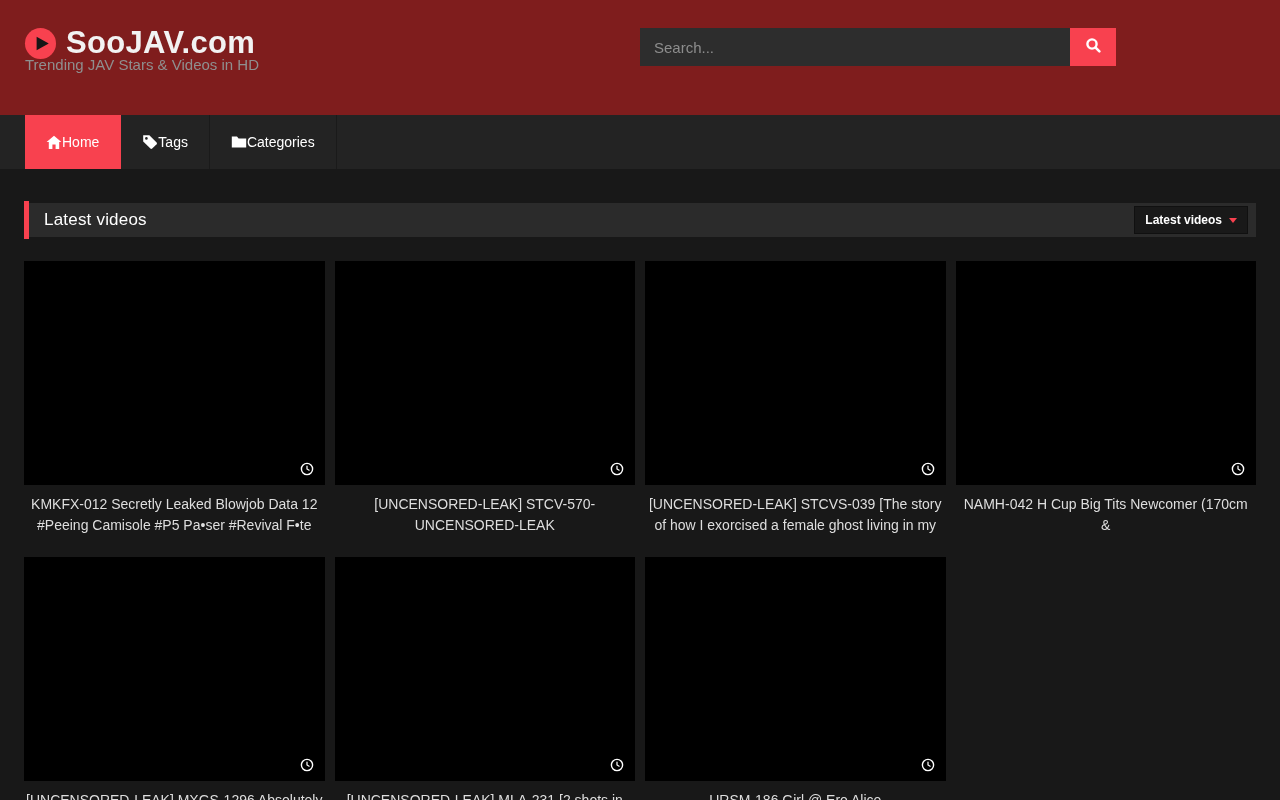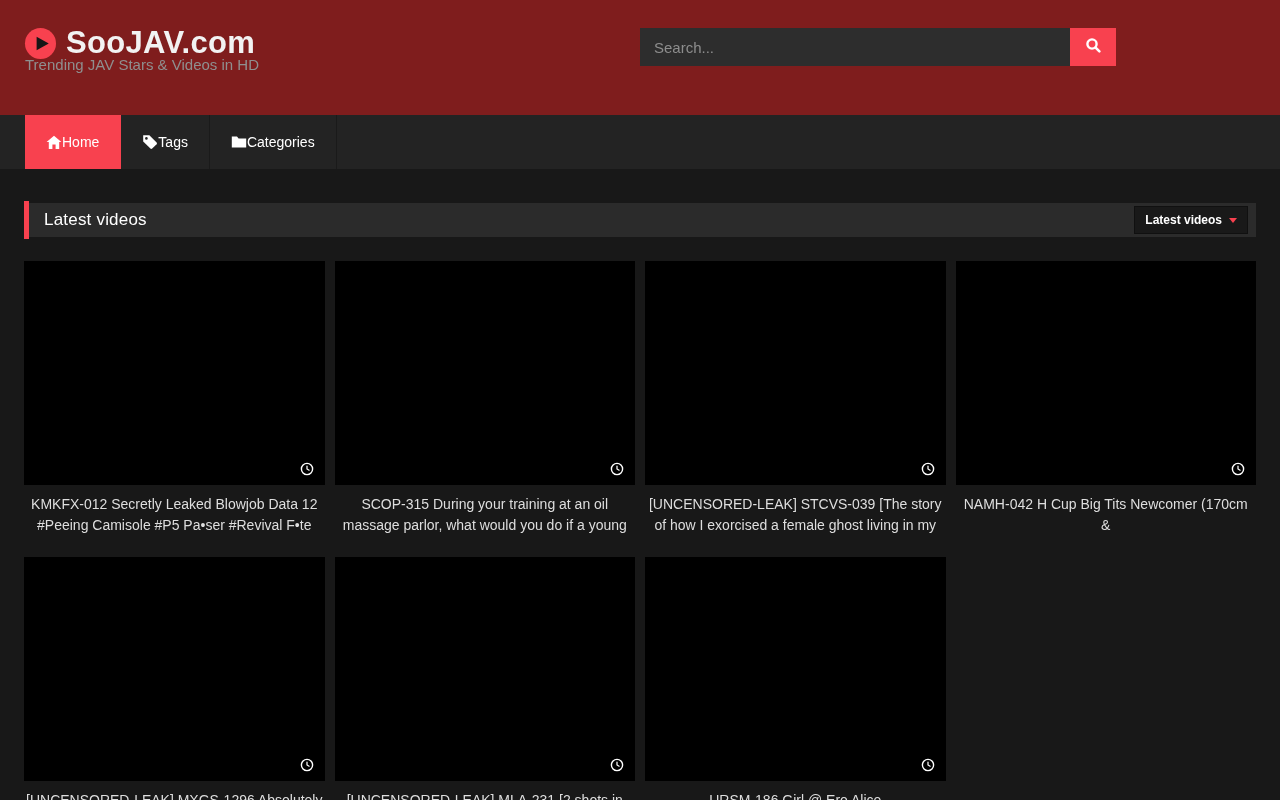--- a/index.html
+++ b/index.html
@@ -194,30 +194,30 @@
     <article class="video-card">
       <div class="video-thumb">
         <svg class="clock-icon" viewBox="0 0 16 16">
           <circle cx="8" cy="8" r="6.4" fill="none" stroke="#ffffff" stroke-width="1.6"></circle>
           <path d="M8 4.6 L8 8 L10.4 9.4" fill="none" stroke="#ffffff" stroke-width="1.4" stroke-linecap="round"></path>
         </svg>
       </div>
       <div class="video-title">KMKFX-012 Secretly Leaked Blowjob Data 12 #Peeing Camisole #P5 Pa•ser #Revival F•te</div>
     </article>
 
-
-    <article class="video-card">
-      <div class="video-thumb">
-        <svg class="clock-icon" viewBox="0 0 16 16">
-          <circle cx="8" cy="8" r="6.4" fill="none" stroke="#ffffff" stroke-width="1.6"></circle>
-          <path d="M8 4.6 L8 8 L10.4 9.4" fill="none" stroke="#ffffff" stroke-width="1.4" stroke-linecap="round"></path>
-        </svg>
-      </div>
-      <div class="video-title">SCOP-315 During your training at an oil massage parlor, what would you do if a young</div>
-    </article>
+    <article class="video-card">
+      <div class="video-thumb">
+        <svg class="clock-icon" viewBox="0 0 16 16">
+          <circle cx="8" cy="8" r="6.4" fill="none" stroke="#ffffff" stroke-width="1.6"></circle>
+          <path d="M8 4.6 L8 8 L10.4 9.4" fill="none" stroke="#ffffff" stroke-width="1.4" stroke-linecap="round"></path>
+        </svg>
+      </div>
+      <div class="video-title">[UNCENSORED-LEAK] STCV-570-UNCENSORED-LEAK</div>
+    </article>
+
 
     <article class="video-card">
       <div class="video-thumb">
         <svg class="clock-icon" viewBox="0 0 16 16">
           <circle cx="8" cy="8" r="6.4" fill="none" stroke="#ffffff" stroke-width="1.6"></circle>
           <path d="M8 4.6 L8 8 L10.4 9.4" fill="none" stroke="#ffffff" stroke-width="1.4" stroke-linecap="round"></path>
         </svg>
       </div>
       <div class="video-title">[UNCENSORED-LEAK] STCVS-039 [The story of how I exorcised a female ghost living in my</div>
     </article>

